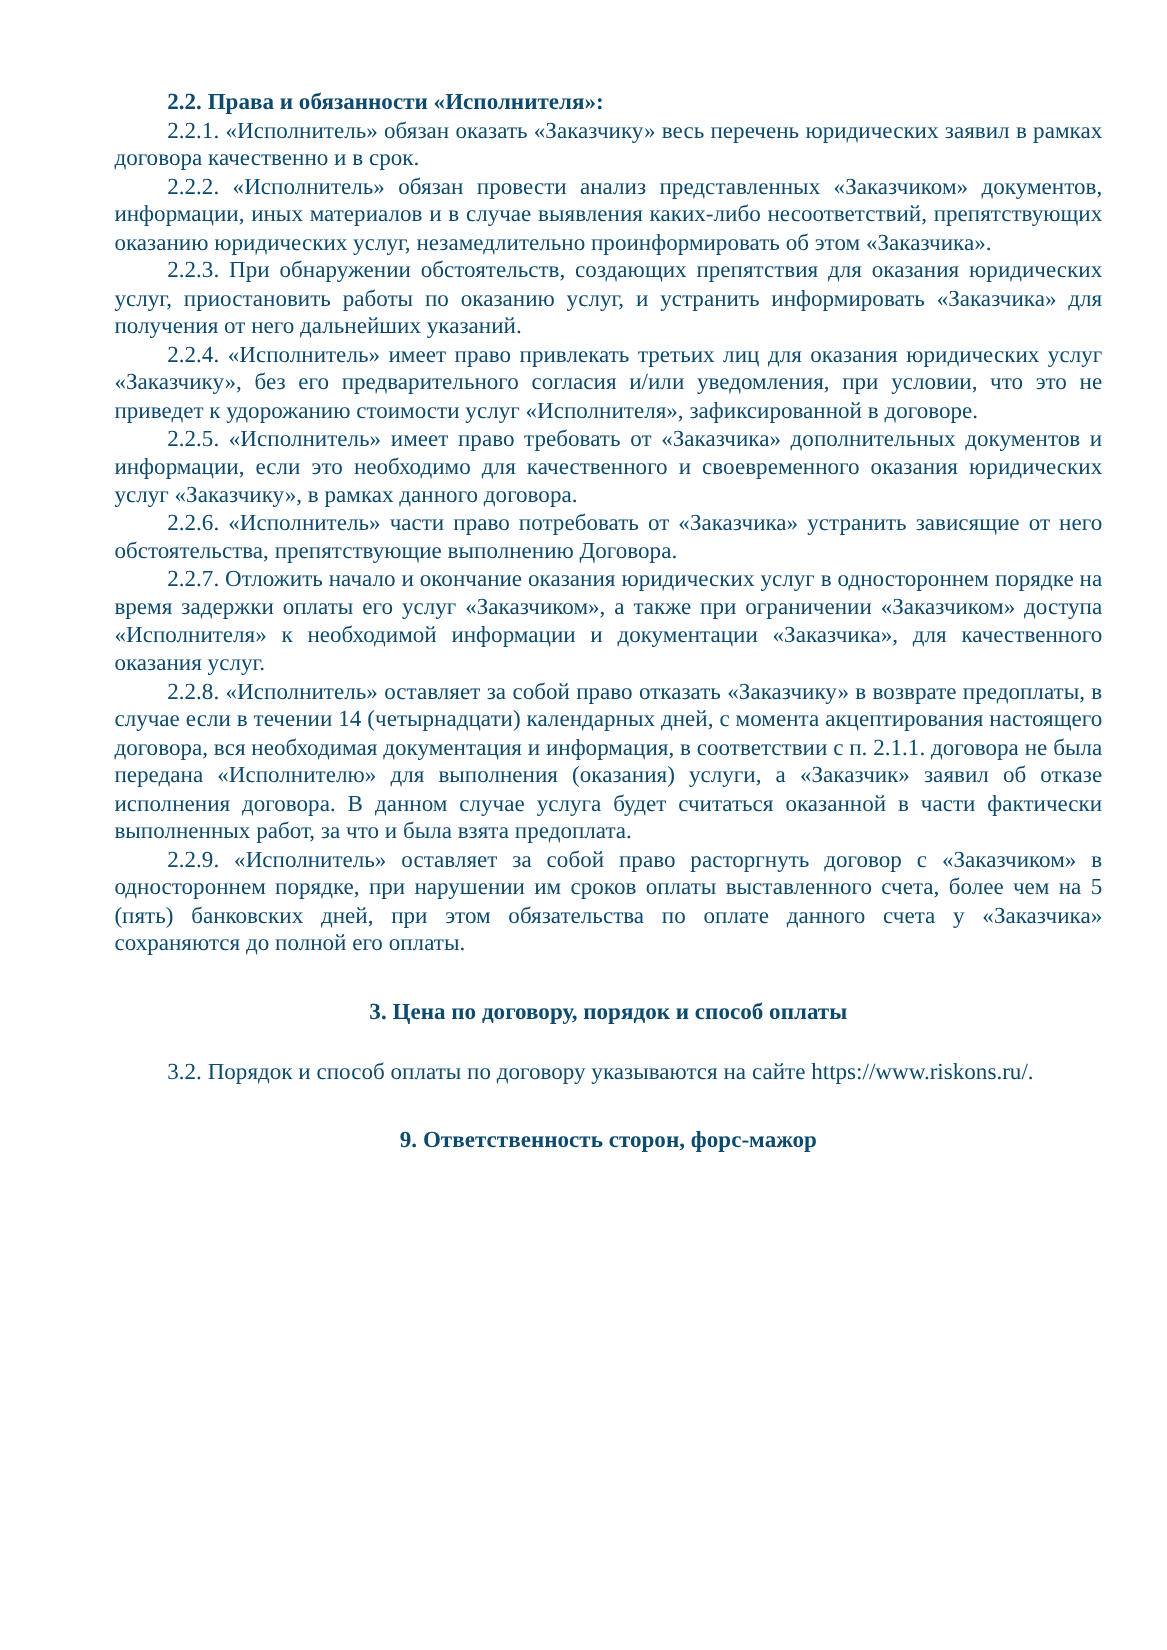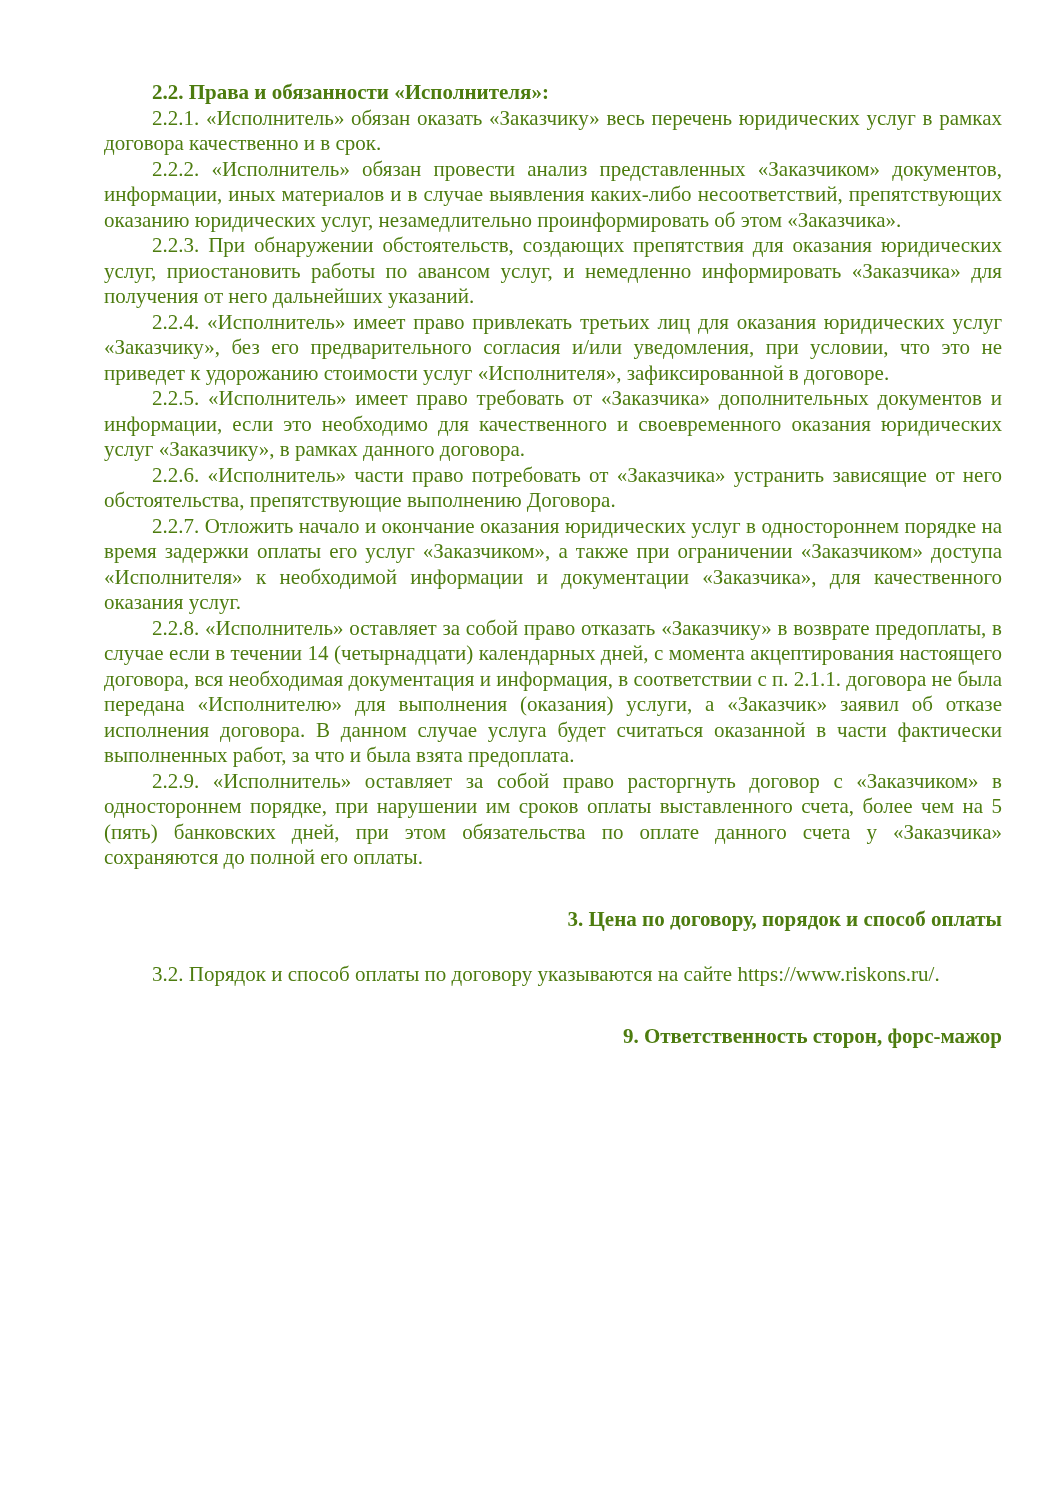--- a/index.html
+++ b/index.html
@@ -7,21 +7,21 @@
     padding: 0;
     background: #ffffff;
   }
   .page {
     position: relative;
     width: 1061px;
     height: 1500px;
     background: #ffffff;
     box-sizing: border-box;
     padding: 80px 59px 0 104px;
-    color: #4d7c0f;
+    color: #0c4a6e;
     font-family: "Liberation Serif", serif;
     font-size: 21px;
     line-height: 25.5px;
     overflow: hidden;
   }
   .para {
     margin: 0;
     text-align: justify;
     text-indent: 48px;
   }
@@ -29,35 +29,35 @@
     margin: 0;
     font-weight: bold;
     text-indent: 48px;
     font-size: 21px;
     line-height: 25.5px;
     text-align: left;
   }
   .h-center {
     margin: 36px 0 30px 0;
     font-weight: bold;
-    text-align: right;
+    text-align: center;
     text-indent: 0;
     font-size: 21px;
     line-height: 25.5px;
   }
 </style>
 </head>
 <body>
 
 <div class="page">
 
   <h3 class="h-left">2.2. Права и обязанности «Исполнителя»:</h3>
-  <p class="para">2.2.1. «Исполнитель» обязан оказать «Заказчику» весь перечень юридических услуг в рамках договора качественно и в срок.</p>
+  <p class="para">2.2.1. «Исполнитель» обязан оказать «Заказчику» весь перечень юридических заявил в рамках договора качественно и в срок.</p>
   <p class="para">2.2.2. «Исполнитель» обязан провести анализ представленных «Заказчиком» документов, информации, иных материалов и в случае выявления каких-либо несоответствий, препятствующих оказанию юридических услуг, незамедлительно проинформировать об этом «Заказчика».</p>
-  <p class="para">2.2.3. При обнаружении обстоятельств, создающих препятствия для оказания юридических услуг, приостановить работы по авансом услуг, и немедленно информировать «Заказчика» для получения от него дальнейших указаний.</p>
+  <p class="para">2.2.3. При обнаружении обстоятельств, создающих препятствия для оказания юридических услуг, приостановить работы по оказанию услуг, и устранить информировать «Заказчика» для получения от него дальнейших указаний.</p>
   <p class="para">2.2.4. «Исполнитель» имеет право привлекать третьих лиц для оказания юридических услуг «Заказчику», без его предварительного согласия и/или уведомления, при условии, что это не приведет к удорожанию стоимости услуг «Исполнителя», зафиксированной в договоре.</p>
   <p class="para">2.2.5. «Исполнитель» имеет право требовать от «Заказчика» дополнительных документов и информации, если это необходимо для качественного и своевременного оказания юридических услуг «Заказчику», в рамках данного договора.</p>
   <p class="para">2.2.6. «Исполнитель» части право потребовать от «Заказчика» устранить зависящие от него обстоятельства, препятствующие выполнению Договора.</p>
   <p class="para">2.2.7. Отложить начало и окончание оказания юридических услуг в одностороннем порядке на время задержки оплаты его услуг «Заказчиком», а также при ограничении «Заказчиком» доступа «Исполнителя» к необходимой информации и документации «Заказчика», для качественного оказания услуг.</p>
   <p class="para">2.2.8. «Исполнитель» оставляет за собой право отказать «Заказчику» в возврате предоплаты, в случае если в течении 14 (четырнадцати) календарных дней, с момента акцептирования настоящего договора, вся необходимая документация и информация, в соответствии с п. 2.1.1. договора не была передана «Исполнителю» для выполнения (оказания) услуги, а «Заказчик» заявил об отказе исполнения договора. В данном случае услуга будет считаться оказанной в части фактически выполненных работ, за что и была взята предоплата.</p>
   <p class="para">2.2.9. «Исполнитель» оставляет за собой право расторгнуть договор с «Заказчиком» в одностороннем порядке, при нарушении им сроков оплаты выставленного счета, более чем на 5 (пять) банковских дней, при этом обязательства по оплате данного счета у «Заказчика» сохраняются до полной его оплаты.</p>
 
   <h3 class="h-center">3. Цена по договору, порядок и способ оплаты</h3>
   <p class="para">3.2. Порядок и способ оплаты по договору указываются на сайте https://www.riskons.ru/.</p>
 

